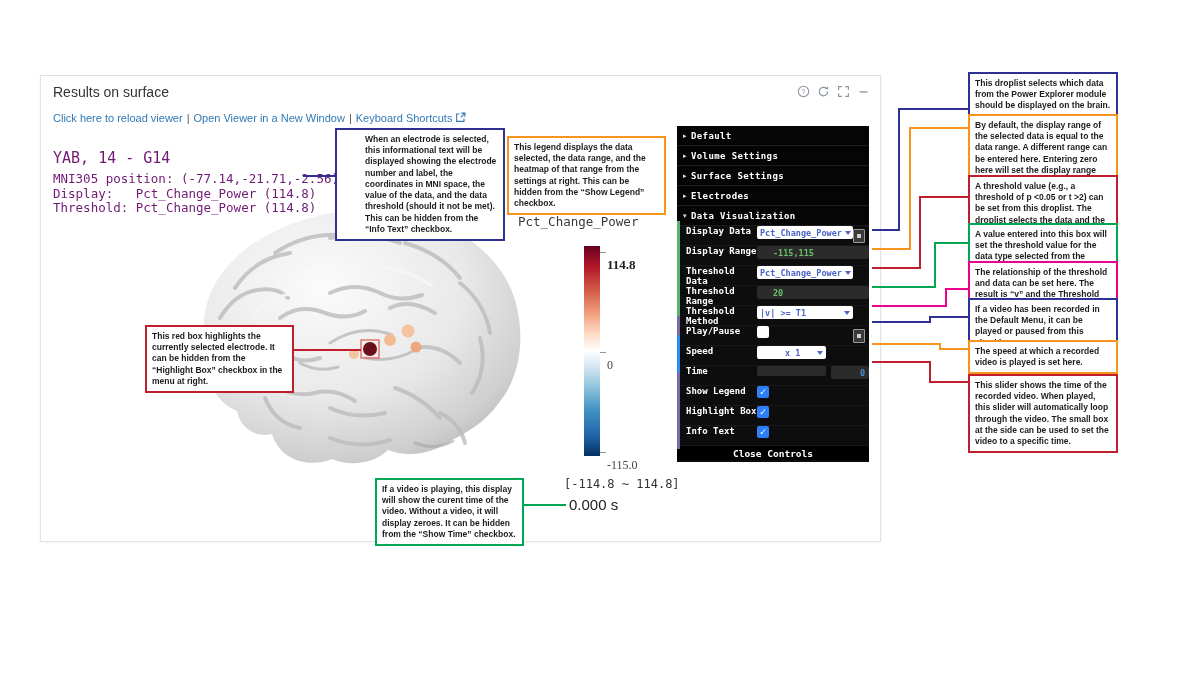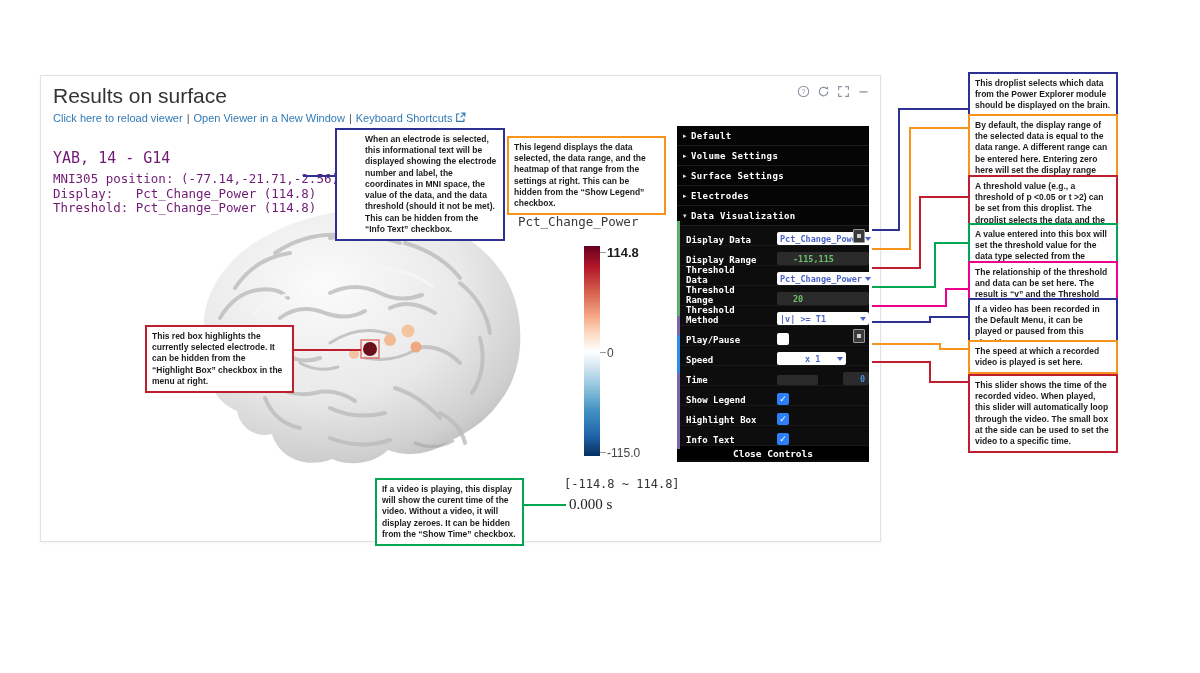--- a/index.html
+++ b/index.html
@@ -1,55 +1,55 @@
 <!DOCTYPE html>
 <html><head>
 <meta charset="utf-8">
 <style>
   html,body{margin:0;padding:0;background:#fff;}
   #stage{position:relative;width:1200px;height:673px;background:#fff;overflow:hidden;
          font-family:"Liberation Sans",sans-serif;}
   
   .card{position:absolute;left:40px;top:75px;width:839px;height:465px;background:#fff;
         border:1px solid #e2e2e2;box-shadow:0 1px 3px rgba(0,0,0,.05);}
-  .card-title{position:absolute;left:12px;top:8px;font-size:21px;color:#333;}
+  .card-title{position:absolute;left:12px;top:8px;font-size:14px;color:#333;}
   .hicons{position:absolute;right:10px;top:9px;display:flex;gap:7px;color:#8b93a3;}
   .hicon{width:13px;height:13px;cursor:pointer;}
   .links{position:absolute;left:12px;top:36px;font-size:11px;color:#9aa0a6;white-space:nowrap;}
   .links a{color:#3179b5;text-decoration:none;cursor:pointer;}
   .sep{color:#555;margin:0 4px;}
   .ext-icon{display:inline-block;width:11px;height:11px;margin-left:3px;vertical-align:-1px;color:#3179b5;}
   
   .infoblock{position:absolute;left:12px;top:73px;color:#701a75;
              font-family:"DejaVu Sans Mono",monospace;}
   .info-l1{font-size:15px;margin-bottom:5px;white-space:pre;}
   .info-ln{font-size:12.5px;line-height:14.5px;white-space:pre;}
   
   .legend-title{position:absolute;left:518px;top:214px;font-family:"DejaVu Sans Mono",monospace;
                 font-size:12.5px;color:#3a3a3a;}
   .colorbar{position:absolute;left:584px;top:246px;width:16px;height:210px;
     background:linear-gradient(to bottom,#67001f,#b2182b 10%,#d6604d 22%,#f4a582 33%,#fddbc7 42%,
       #ffffff 50%,#d1e5f0 58%,#92c5de 67%,#4393c3 78%,#2166ac 90%,#053061);}
   .cb-tick{position:absolute;width:6px;height:1px;background:#999;}
-  .cb-lab{position:absolute;font-family:Liberation Sans, sans-serif;color:#1c1c1c;}
+  .cb-lab{position:absolute;font-family:Liberation Serif, serif;color:#1c1c1c;margin-top:12px;}
   .cb-max{left:607px;top:245px;font-size:13px;font-weight:bold;}
   .cb-mid{left:607px;top:346px;font-size:12px;color:#444;}
   .cb-min{left:607px;top:446px;font-size:12px;color:#444;}
   .range-text{position:absolute;left:564px;top:477px;font-family:"DejaVu Sans Mono",monospace;
               font-size:12px;color:#333;white-space:pre;}
-  .time-text{position:absolute;left:569px;top:496px;font-family:Liberation Serif, serif;
+  .time-text{position:absolute;left:569px;top:496px;font-family:Liberation Sans, sans-serif;
              font-size:15px;color:#222;white-space:pre;}
   
   .panel{position:absolute;left:677px;top:126px;width:192px;height:336px;background:#0b0b0b;
          font-family:"DejaVu Sans Mono",monospace;color:#fff;}
   .psec{height:19px;display:flex;align-items:center;padding-left:6px;border-bottom:1px solid #1e1e1e;
         font-size:9px;font-weight:bold;letter-spacing:.4px;cursor:pointer;background:#050505;}
   .caret{font-family:"DejaVu Sans",sans-serif;font-size:7px;margin-right:4px;color:#ddd;}
-  .prow{height:19px;display:flex;align-items:flex-end;padding-left:9px;border-bottom:1px solid #181818;
-        font-size:9px;font-weight:bold;position:relative;background:#0d0d0d;gap:20px;}
+  .prow{height:19px;display:flex;align-items:flex-start;padding-left:9px;border-bottom:1px solid #181818;
+        font-size:9px;font-weight:bold;position:relative;background:#0d0d0d;}
   .plabel{width:71px;flex:none;}
   .psel{width:90px;height:13px;background:#fff;border-radius:2px;display:flex;align-items:center;
         justify-content:space-between;padding:0 3px;color:#4a63c8;font-size:8.5px;cursor:pointer;}
   .psel.small{width:38px;padding-left:28px;}
   .tri{width:0;height:0;border-left:3.5px solid transparent;border-right:3.5px solid transparent;
        border-top:4.5px solid #4a63c8;margin-left:3px;}
   .pinput{width:108px;height:13px;background:#2b2b2b;border-radius:2px;color:#6abf69;
           font-size:8.5px;display:flex;align-items:center;padding:0 16px;cursor:text;}
   .chk{width:12px;height:12px;border-radius:2px;background:#fff;cursor:pointer;
        display:flex;align-items:center;justify-content:center;}

